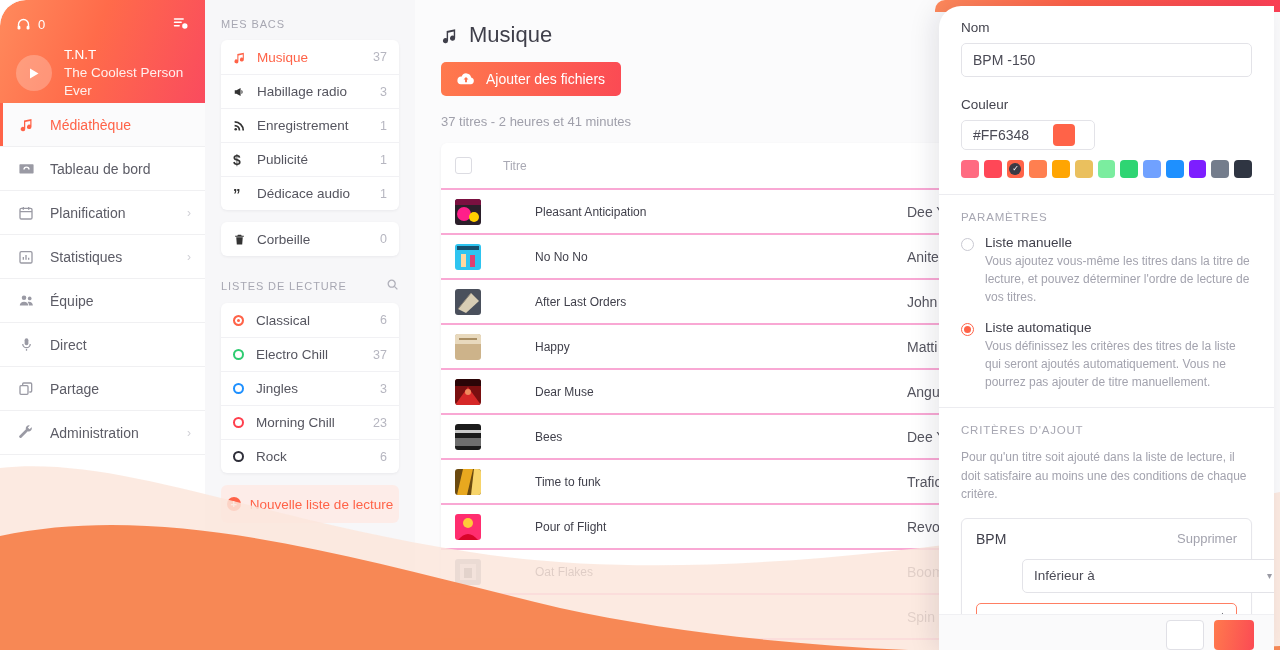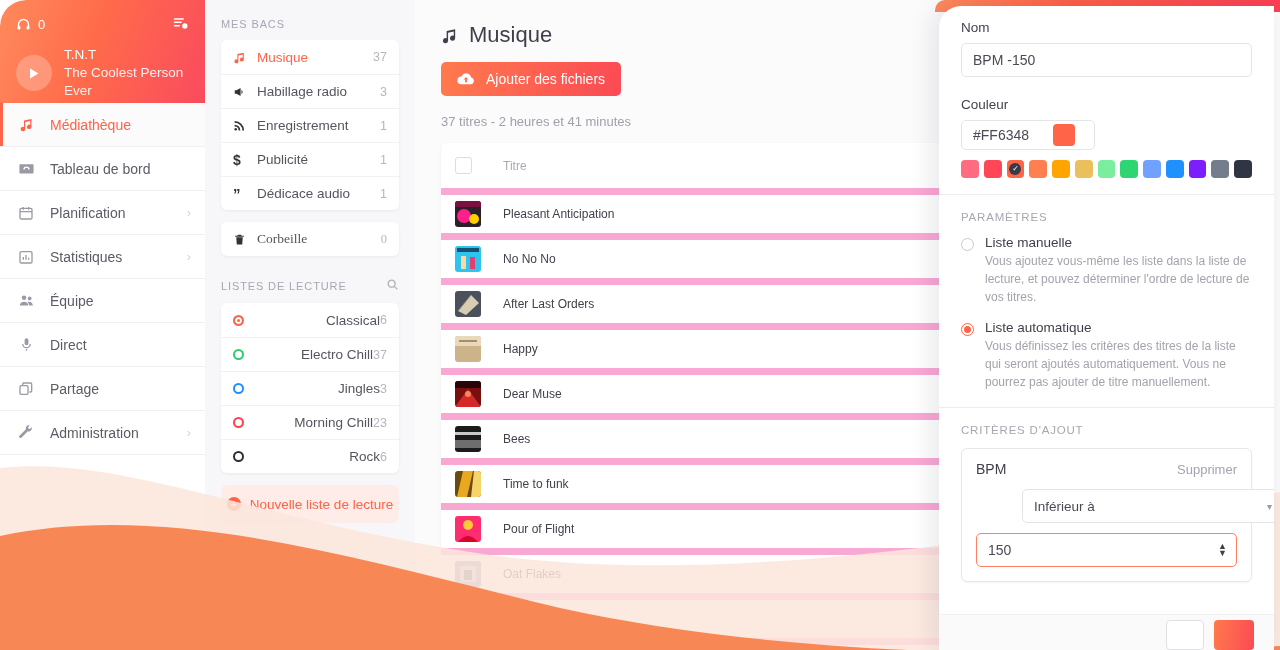--- a/index.html
+++ b/index.html
@@ -70,38 +70,38 @@
   }
   .sec-title {
     font-size: 11px; letter-spacing: .08em; color: #a7a7b2;
     text-transform: uppercase; margin-bottom: 10px;
     display:flex; align-items:center; justify-content: space-between;
   }
   .card {
     background: #fff; border-radius: 6px; overflow: hidden;
     box-shadow: 0 1px 3px rgba(16,16,40,0.06);
   }
-  .card + .card { margin-top: 12px; font-family: Liberation Serif, serif; }
+  .card + .card { margin-top: 12px; }
   .bin-row {
     display: flex; align-items: center; height: 34px; padding: 0 12px;
     font-size: 13.5px; color: #55555f; cursor: pointer;
   }
   .bin-row + .bin-row { border-top: 1px solid #f1f1f4; }
   .bin-row .ic { width: 20px; flex:0 0 20px; color:#333; display:flex; align-items:center; font-size:13px;}
   .bin-row .lbl { flex: 1; margin-left: 4px; }
   .bin-row .cnt { color: #b6b6c0; font-size: 12.5px; }
   .bin-row.active { color: #ff6348; }
   .bin-row.active .ic { color: #ff6348; }
   .bin-row.active .cnt { color: #b6b6c0; }
 
   .pl-head { margin-top: 22px; }
   .pl-head .srch { color:#b0b0ba; }
   .pl-row {
     display:flex; align-items:center; height: 34px; padding: 0 12px;
-    font-size: 13.5px; color:#55555f; cursor:pointer;text-align:right;
+    font-size: 13.5px; color:#55555f; cursor:pointer;
   }
   .pl-row + .pl-row { border-top: 1px solid #f1f1f4; }
   .pl-dot { width: 11px; height: 11px; border-radius: 50%; border: 2.5px solid #888; flex:0 0 11px; }
   .pl-dot.filled { background: currentColor; }
   .pl-row .lbl { flex:1; margin-left: 12px; }
   .pl-row .cnt { color:#b6b6c0; font-size:12.5px; }
 
   .newpl {
     margin-top: 12px; background: #fdece8; border-radius: 6px;
     height: 38px; display:flex; align-items:center; justify-content:center; gap:9px;
@@ -125,21 +125,21 @@
     display:inline-flex; align-items:center; gap:11px;
     background: linear-gradient(100deg,#ff7a4d 0%,#fb4a54 100%);
     color:#fff; border:none; border-radius:5px;
     height: 34px; padding: 0 16px; font-size:14px; cursor:pointer;
     font-family:inherit;
   }
   .meta { color:#a0a0ab; font-size:13px; margin: 18px 0 14px 0; }
 
   .table { background:#fff; border-radius:6px 6px 0 0; box-shadow:0 1px 3px rgba(16,16,40,0.06); overflow:hidden; }
   .trow { display:flex; align-items:center; height:45px; padding: 0 0 0 14px; }
-  .trow + .trow { border-top:7px solid #f9a8d4; }
+  .trow + .trow { border-top:2px solid #f9a8d4;gap:32px; }
   .thead { color:#a9a9b4; font-size:13.5px; }
   .cb {
     width:17px;height:17px;border:1.5px solid #dcdce2;border-radius:3px;background:#fff;flex:0 0 17px;
   }
   .c-thumb { width: 44px; flex: 0 0 44px; display:flex; align-items:center; }
   .thumb { width:26px;height:26px;border-radius:3px;overflow:hidden; }
   .thumb svg { display:block; }
   .c-title { flex: 1 1 auto; min-width:0; color:#41414c; font-size:12px; padding-left: 4px;}
   .c-artist { flex: 0 0 220px; color:#55555f; font-size:14px; }
   .c-date { flex: 0 0 95px; color:#55555f; font-size:14px; }
@@ -691,37 +691,38 @@
 
     <div class="divider"></div>
 
     <div class="rsec" style="padding-top:0;">
       <div class="rsec-title">PARAMÈTRES</div>
 
       <div class="radio-opt">
         <span class="radio"></span>
         <span>
           <span class="ropt-title" style="display:block;">Liste manuelle</span>
-          <span class="ropt-desc" style="display:block;">Vous ajoutez vous-même les liste dans la liste de lecture, et pouvez déterminer l'ordre de lecture de vos titres.</span>
+          <span class="ropt-desc" style="display:block;">Vous ajoutez vous-même les titres dans la titre de lecture, et pouvez déterminer l'ordre de lecture de vos titres.</span>
         </span>
       </div>
 
       <div class="radio-opt">
         <span class="radio on"></span>
         <span>
           <span class="ropt-title" style="display:block;">Liste automatique</span>
           <span class="ropt-desc" style="display:block;">Vous définissez les critères des titres de la liste qui seront ajoutés automatiquement. Vous ne pourrez pas ajouter de titre manuellement.</span>
         </span>
       </div>
     </div>
 
     <div class="divider"></div>
 
     <div class="rsec" style="padding-top:0;">
       <div class="rsec-title">CRITÈRES D'AJOUT</div>
+      <div class="rdesc">Pour qu'un titre soit ajouté dans la liste de lecture, il doit satisfaire au moins une des conditions de chaque critère.</div>
 
       <div class="crit-card">
         <div class="crit-top">
           <span class="crit-name">BPM</span>
           <span class="crit-del">Supprimer</span>
         </div>
         <div class="select">
           <span>Inférieur à</span>
           <span class="car">▾</span>
         </div>

